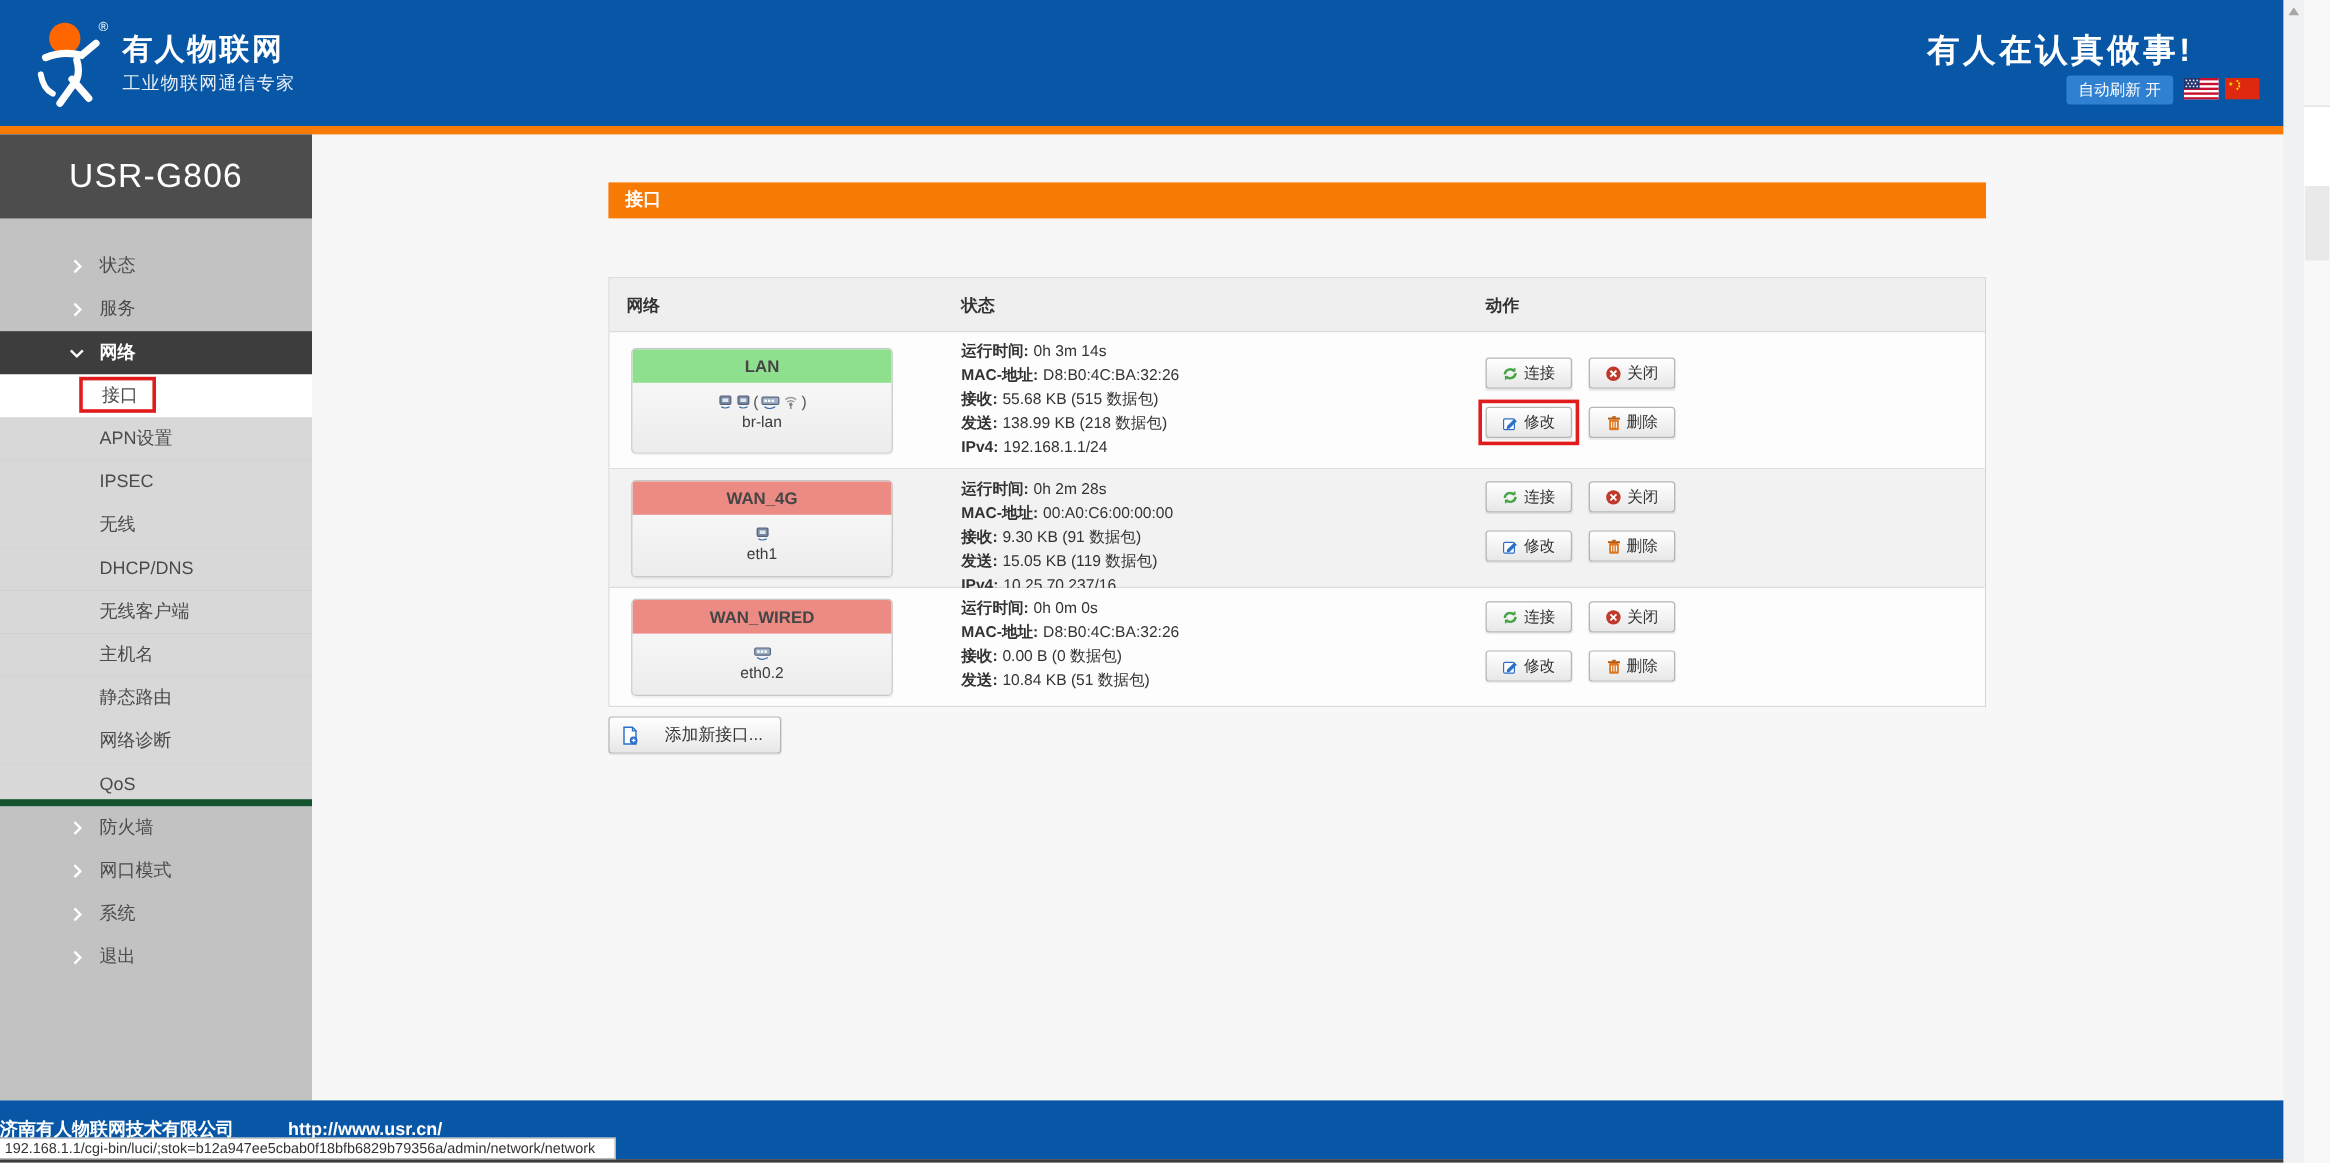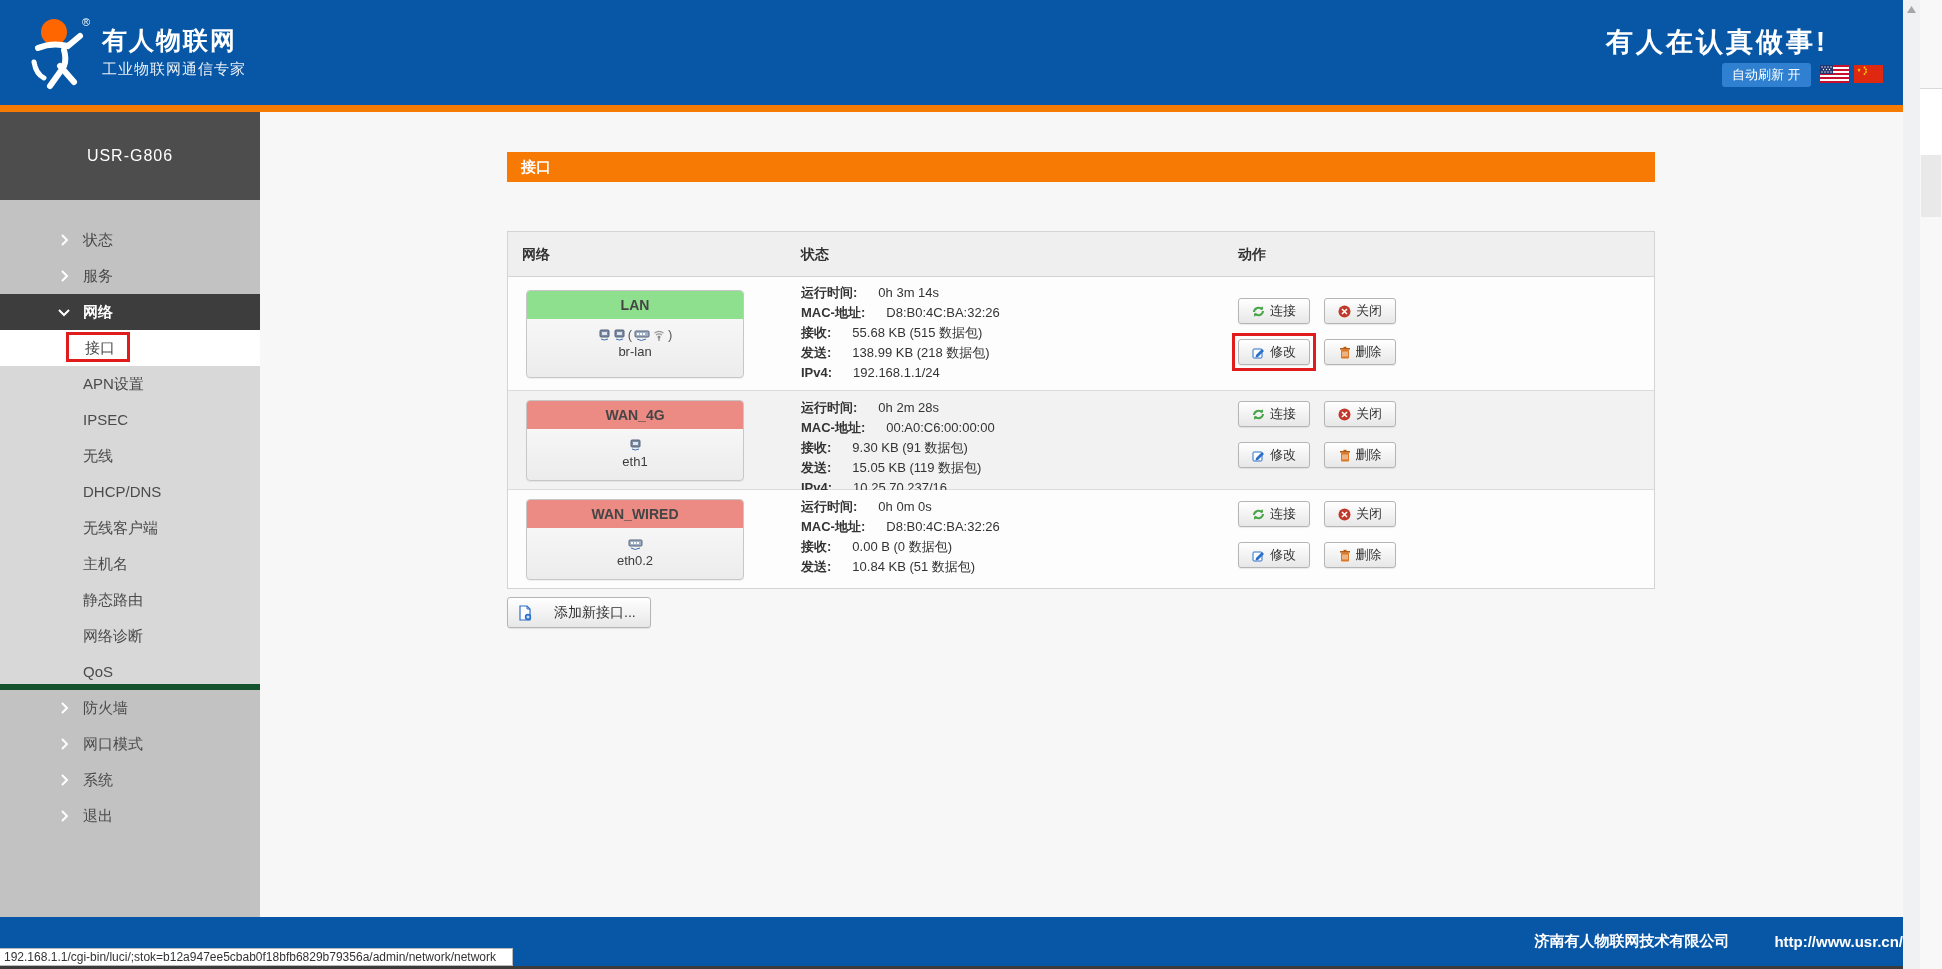--- a/index.html
+++ b/index.html
@@ -13,21 +13,21 @@
   .brand-title { position:absolute; left:102px; top:24px; color:#fff; font-size:25px; font-weight:bold; letter-spacing:2px; }
   .brand-sub { position:absolute; left:102px; top:60px; color:#e8eef5; font-size:15px; letter-spacing:1px; }
   .slogan { position:absolute; right:75px; top:24px; color:#fff; font-size:27px; font-weight:bold; letter-spacing:3px; }
   .autorefresh { position:absolute; left:1722px; top:63px; background:#2f80d0; border:none; color:#fff; font-size:13px; padding:3px 10px; border-radius:3px; cursor:pointer; font-family:inherit; }
   .flag { position:absolute; top:65px; width:29px; height:18px; cursor:pointer; }
   .flag.us { left:1820px; }
   .flag.cn { left:1854px; }
 
   
   .sidebar { position:absolute; left:0; top:112px; width:260px; height:805px; background:#c2c2c2; }
-  .device-box { height:88px; background:#4d4d4d; color:#fff; font-size:16px; display:flex; align-items:center; justify-content:center; letter-spacing:1px; }
+  .device-box { height:70px; background:#4d4d4d; color:#fff; font-size:28px; display:flex; align-items:center; justify-content:center; letter-spacing:1px; }
   .menu-gap { height:22px; }
   .mitem { position:relative; height:36px; line-height:36px; font-size:15px; color:#4b4b4b; padding-left:83px; cursor:pointer; }
   .mitem .chev { position:absolute; left:61px; top:12px; }
   .mitem.top { background:#c2c2c2; }
   .mitem.active { background:#3d3d3d; color:#fff; font-weight:bold; }
   .mitem.selected { background:#ffffff; }
   .mitem.sub { background:#d8d8d8; }
   .redbox { display:inline-block; border:3px solid #e11c1c; padding:0 12px 0 2px; line-height:26px; height:30px; margin-left:-4px; }
 
   
@@ -46,32 +46,32 @@
   .netbox { position:absolute; left:18px; width:218px; border:1px solid #c7c7c7; border-radius:4px; overflow:hidden; background:linear-gradient(#fcfcfc,#ececec); cursor:pointer; box-shadow:0 1px 1px rgba(0,0,0,.06); }
   .r1 .netbox { top:13px; height:88px; }
   .r2 .netbox, .r3 .netbox { top:9px; height:81px; }
   .netbox .zone { height:28px; line-height:28px; text-align:center; font-size:14px; font-weight:bold; color:#454545; }
   .netbox .body { text-align:center; padding-top:5px; font-size:13px; color:#3c3c3c; }
   .netbox .icons { height:20px; display:flex; align-items:center; justify-content:center; gap:2px; font-size:13px; color:#555; }
   .stats { position:absolute; left:293px; font-size:13px; color:#333; }
   .r1 .stats { top:6px; }
   .r2 .stats, .r3 .stats { top:7px; }
   .stat { height:20px; line-height:20px; white-space:nowrap; }
-  .stat b { margin-right:21px; }
+  .stat b { margin-right:4px; }
   .btn { position:absolute; width:72px; height:26px; border:1px solid #b5b5b5; border-radius:3px; background:linear-gradient(#ffffff,#e7e7e7); font-size:13px; color:#333; cursor:pointer; display:flex; align-items:center; justify-content:center; gap:5px; font-family:inherit; box-shadow:0 1px 1px rgba(0,0,0,.08); }
   .btn svg { flex:0 0 auto; }
   .pos-a1 { left:730px; } .pos-a2 { left:816px;font-family:Liberation Serif, serif; }
   .r1 .row-a { top:21px; } .r1 .row-b { top:62px; }
   .r2 .row-a { top:10px; } .r2 .row-b { top:51px; }
   .r3 .row-a { top:11px; } .r3 .row-b { top:52px; }
   .edit-hl { position:absolute; left:724px; width:84px; height:38px; border:3px solid #e11c1c; top:56px; pointer-events:none; }
   .add-btn { position:absolute; left:247px; top:485px; height:31px; padding:0 14px 0 10px; border:1px solid #b5b5b5; border-radius:3px; background:linear-gradient(#ffffff,#e7e7e7); font-size:14px; color:#333; cursor:pointer; display:flex; align-items:center; gap:22px; font-family:inherit; box-shadow:0 1px 1px rgba(0,0,0,.08); }
 
   
-  .footer { position:absolute; left:0; top:917px; width:1903px; height:49px; background:#0857a6; color:#fff; display:flex; align-items:center; justify-content:flex-end; gap:45px; font-size:15px; font-weight:bold; }
+  .footer { position:absolute; left:0; top:917px; width:1903px; height:49px; background:#0857a6; color:#fff; display:flex; align-items:center; justify-content:flex-start; gap:45px; font-size:15px; font-weight:bold; }
   .footer .site { font-weight:bold; cursor:pointer; }
   .bottom-strip { position:absolute; left:0; top:966px; width:1903px; height:3px; background:#3c3c3c; }
   .statusbar { position:absolute; left:0; top:948px; width:513px; height:18px; background:#fff; border:1px solid #b9b9b9; border-left:none; font-size:12px; color:#333; line-height:17px; padding-left:4px; white-space:nowrap; overflow:hidden; }
 
   
   .scroll-inner { position:absolute; left:1903px; top:0; width:17px; height:969px; background:#f0f1f2; }
   .scroll-inner .arr { position:absolute; left:4px; top:6px; }
   .scroll-outer { position:absolute; left:1920px; top:0; width:22px; height:969px; background:#f8f8f8; }
   .scroll-outer .divider { position:absolute; left:0; top:88px; width:22px; height:1px; background:#d9d9d9; }
   .scroll-outer .track { position:absolute; left:0; top:89px; width:22px; height:66px; background:#ffffff; }

